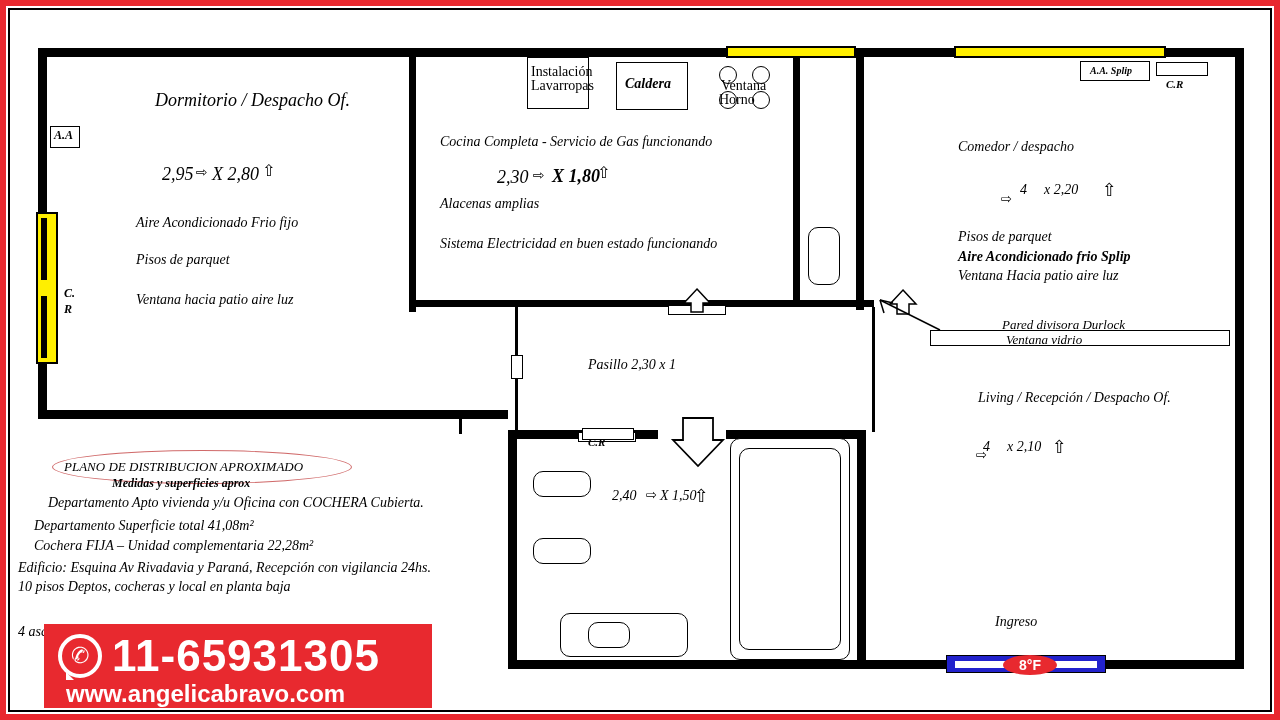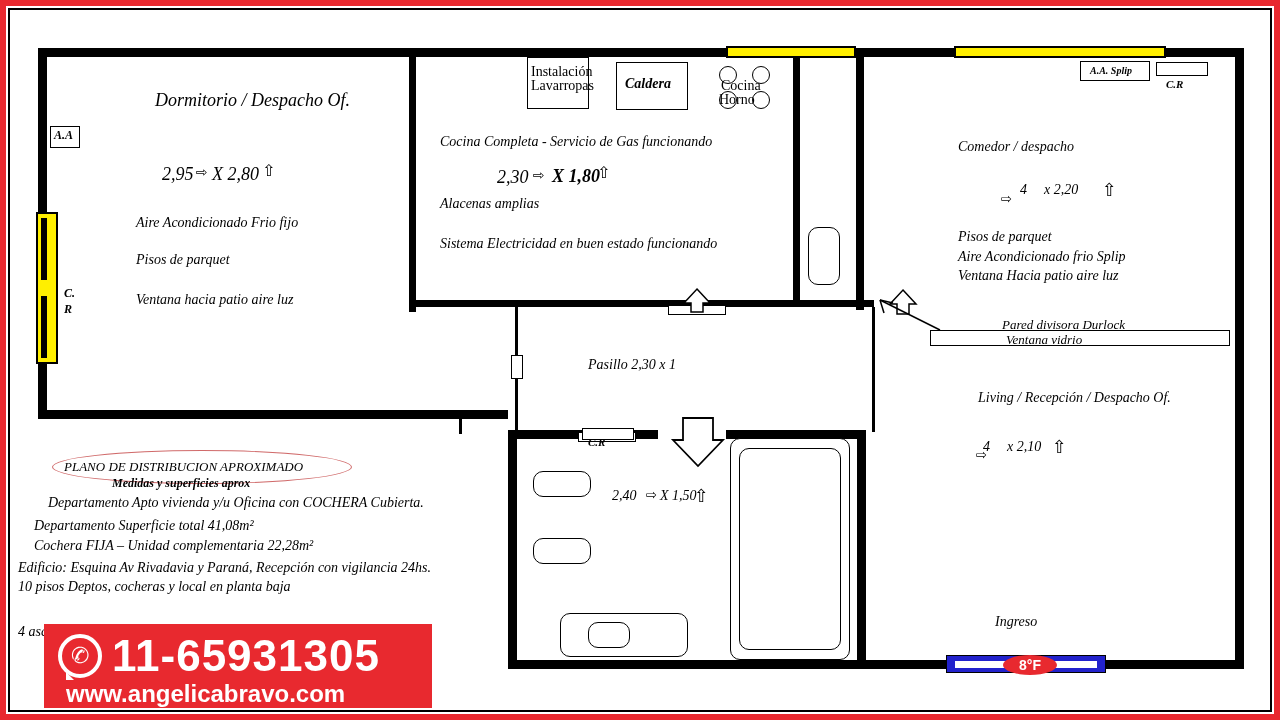--- a/index.html
+++ b/index.html
@@ -240,21 +240,21 @@
   <div class="t s9" style="left:531px; top:64px;">Instalación</div>
   <div class="t s9" style="left:531px; top:78px;">Lavarropas</div>
 
   <div class="box" style="left:616px; top:62px; width:72px; height:48px;"></div>
   <div class="t s14 b it" style="left:625px; top:76px;">Caldera</div>
 
   <div class="circle" style="left:719px; top:66px; width:18px; height:18px;"></div>
   <div class="circle" style="left:752px; top:66px; width:18px; height:18px;"></div>
   <div class="circle" style="left:719px; top:91px; width:18px; height:18px;"></div>
   <div class="circle" style="left:752px; top:91px; width:18px; height:18px;"></div>
-  <div class="t s9" style="left:721px; top:78px;">Cocina</div>
+  <div class="t s9" style="left:721px; top:78px;">Ventana</div>
   <div class="t s9" style="left:719px; top:92px;">Horno</div>
 
   <div class="t s14 it" style="left:440px; top:134px;">Cocina Completa - Servicio de Gas funcionando</div>
 
   <div class="t s15 it" style="left:497px; top:167px;">2,30</div>
   <div class="t s14 arrow" style="left:533px; top:167px;">⇨</div>
   <div class="t s15 b it" style="left:552px; top:166px;">X 1,80</div>
   <div class="t s16 arrow" style="left:597px; top:164px;">⇧</div>
 
   <div class="t s14 it" style="left:440px; top:196px;">Alacenas amplias</div>
@@ -269,21 +269,21 @@
   <div class="t s11 b it" style="left:1166px; top:78px;">C.R</div>
 
   <div class="t s14 it" style="left:958px; top:139px;">Comedor   / despacho</div>
 
   <div class="t s14 it" style="left:1020px; top:182px;">4</div>
   <div class="t s13 arrow" style="left:1001px; top:192px;">⇨</div>
   <div class="t s14 it" style="left:1044px; top:182px;">x   2,20</div>
   <div class="t s15 arrow" style="left:1102px; top:180px;">⇧</div>
 
   <div class="t s14 it" style="left:958px; top:229px;">Pisos de parquet</div>
-  <div class="t s14 it" style="left:958px; top:249px;">Aire Acondicionado frio Splip</div>
+  <div class="t s14 it" style="left:958px; top:249px;font-weight:bold;">Aire Acondicionado frio Splip</div>
   <div class="t s14 it" style="left:958px; top:268px;">Ventana Hacia patio aire luz</div>
 
   <div class="t s13 it u" style="left:1002px; top:318px;">Pared divisora Durlock</div>
   <div class="t s13 it u" style="left:1006px; top:333px;">Ventana vidrio</div>
 
   <div class="t s14 it" style="left:978px; top:390px;">Living   / Recepción / Despacho Of.</div>
   <div class="t s14 it" style="left:983px; top:439px;">4</div>
   <div class="t s13 arrow" style="left:976px; top:448px;">⇨</div>
   <div class="t s14 it" style="left:1007px; top:439px;">x  2,10</div>
   <div class="t s15 arrow" style="left:1052px; top:437px;">⇧</div>

